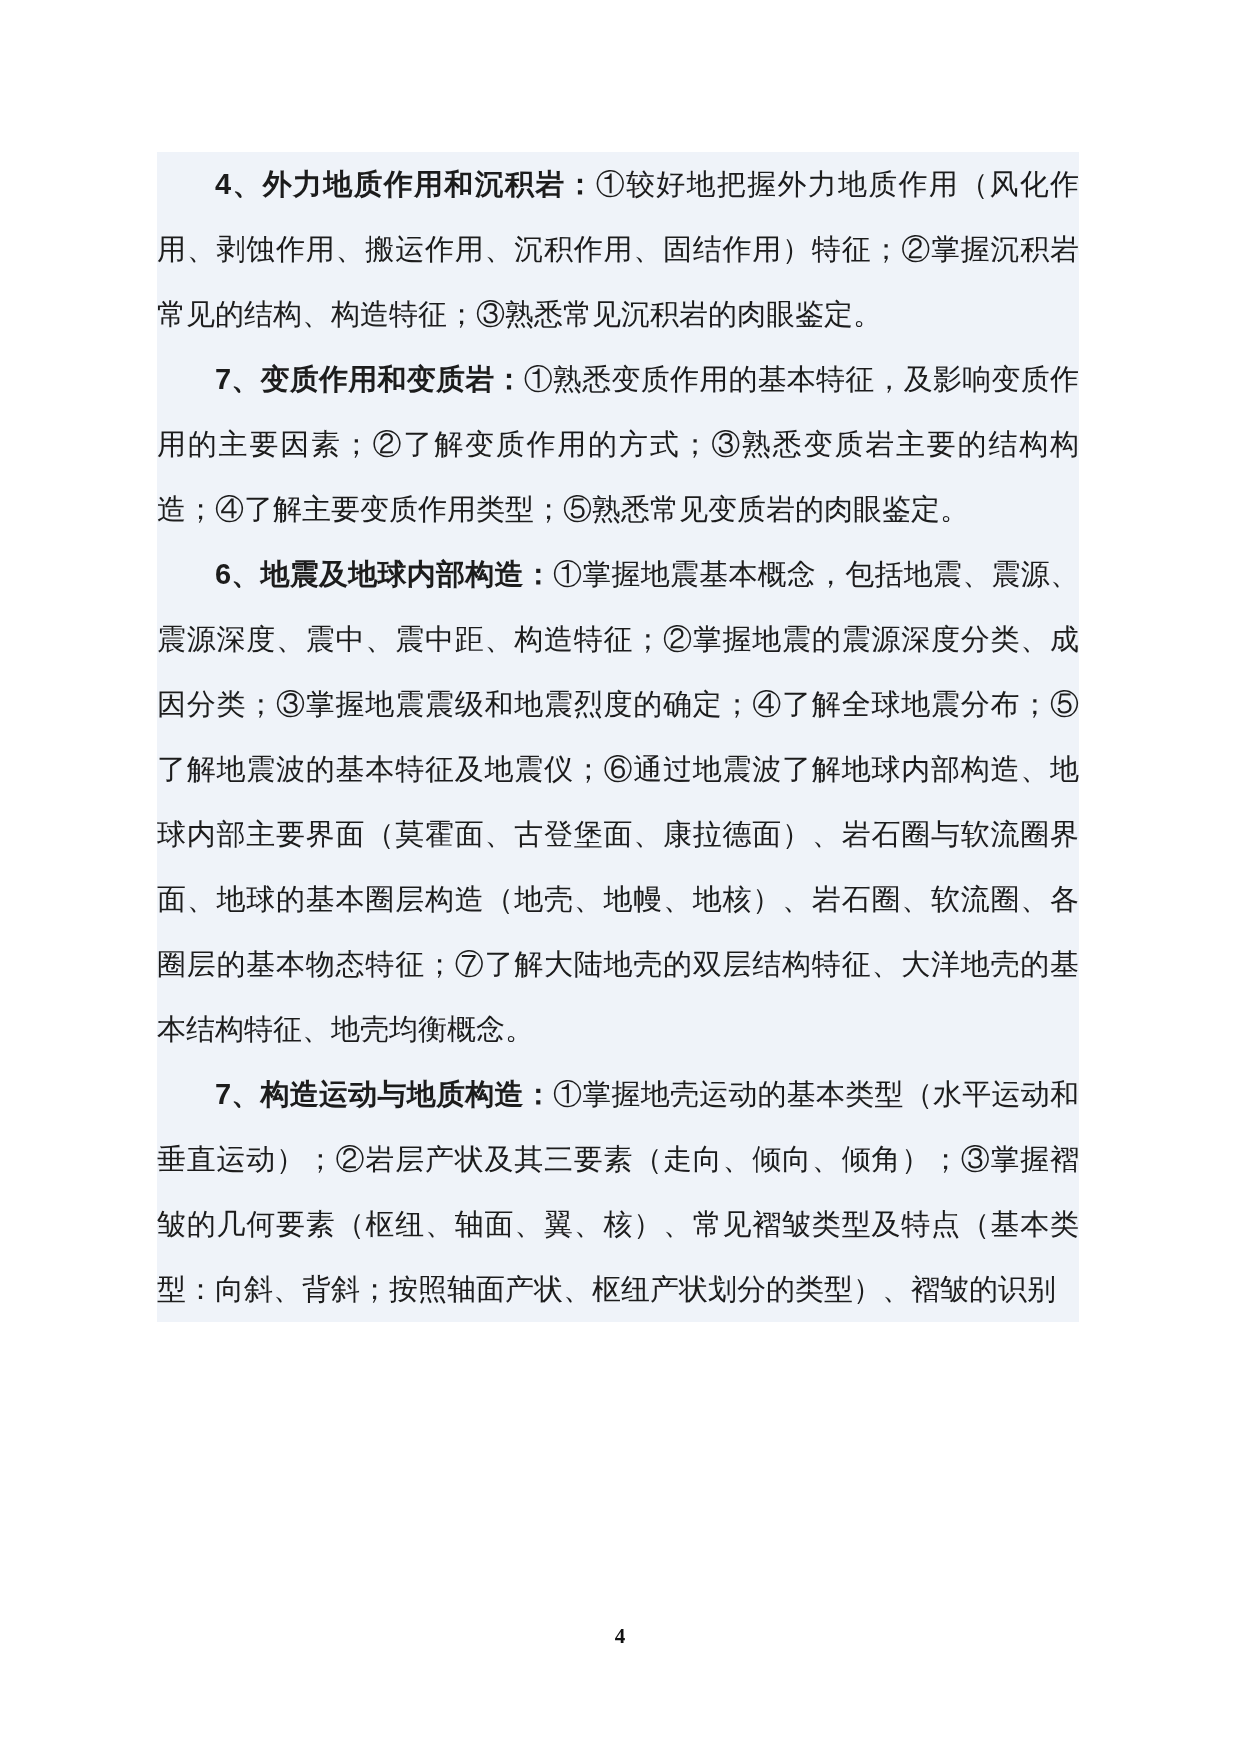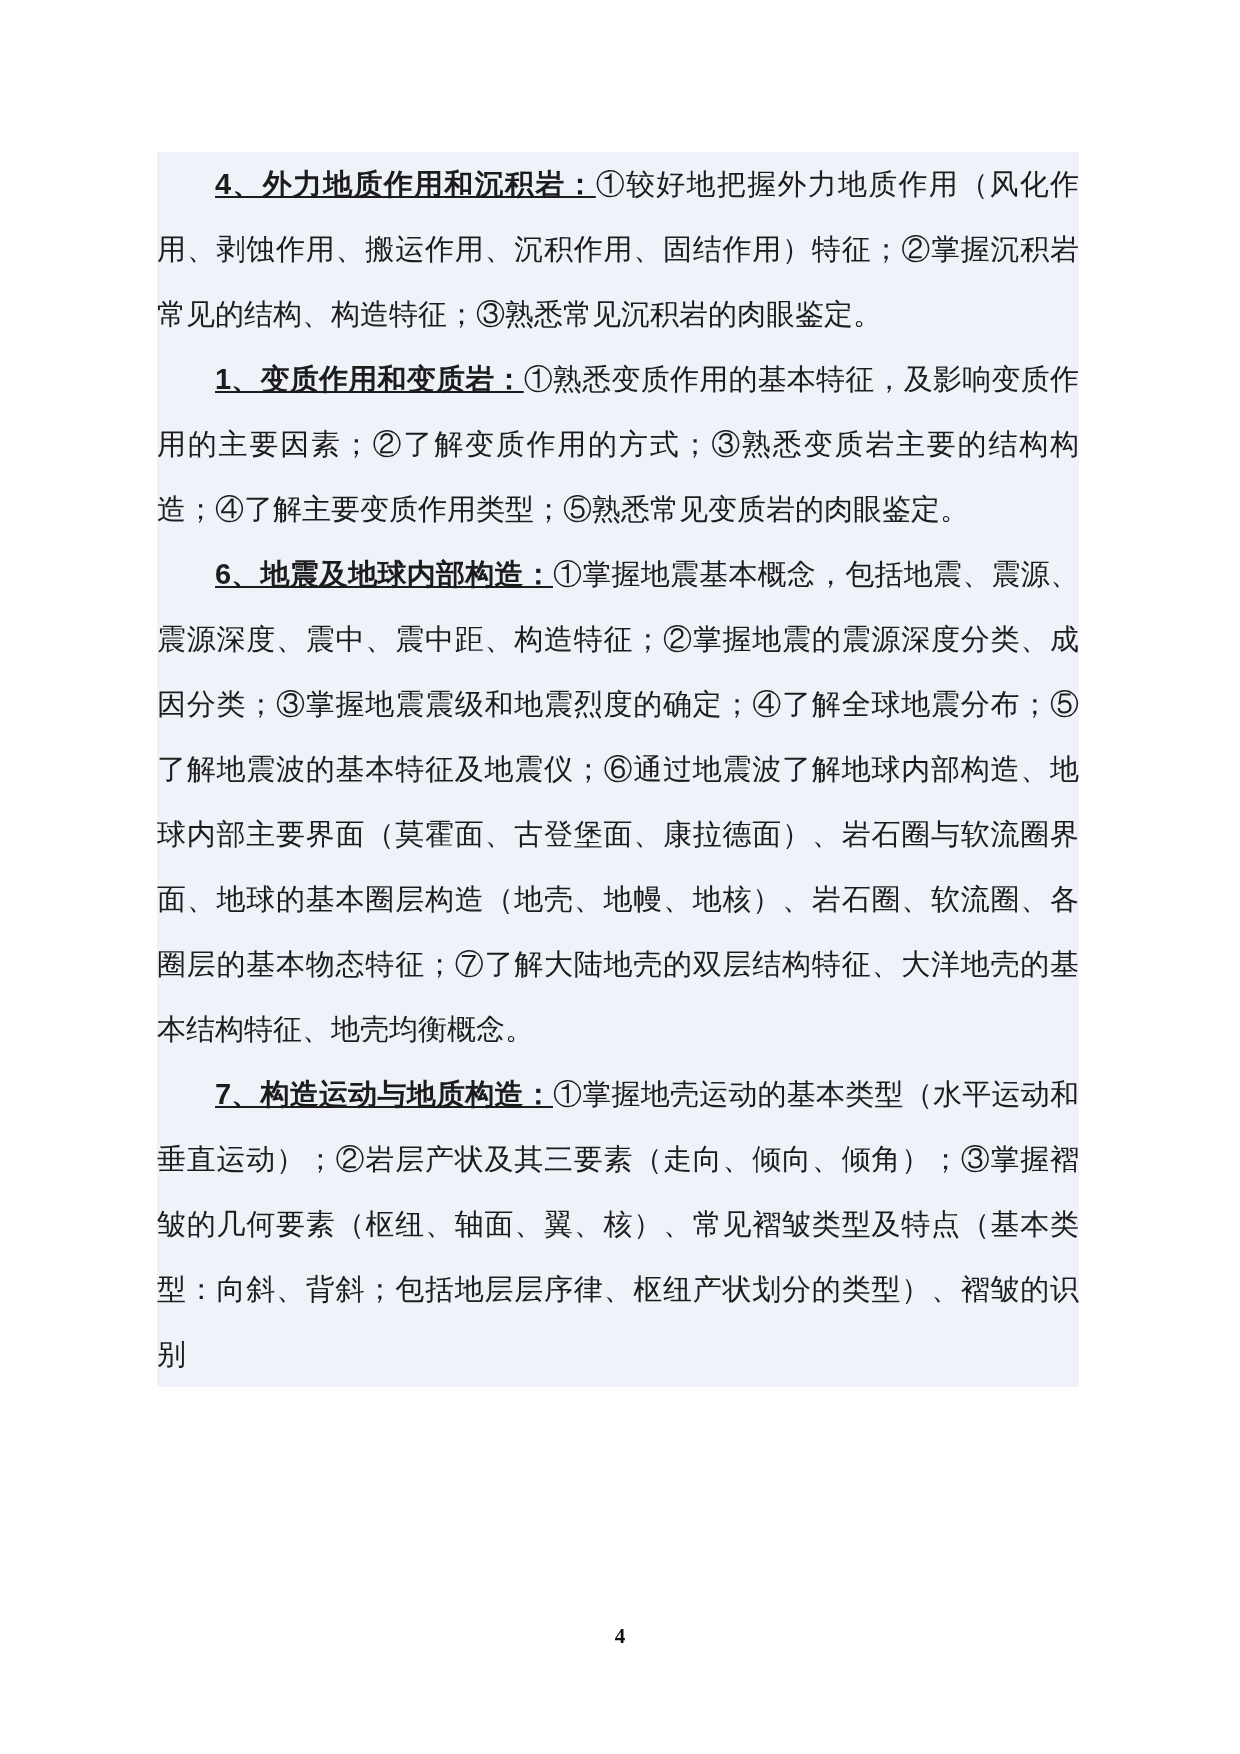--- a/index.html
+++ b/index.html
@@ -28,21 +28,20 @@
     text-align-last: left;
     word-break: break-all;
   }
   .para {
     margin: 0;
     text-indent: 58px;
   }
   .para .head {
     font-weight: bold;
     font-family: "Liberation Sans", sans-serif;
-    text-decoration: underline;
   }
   .page-number {
     position: absolute;
     top: 1624px;
     left: 0;
     width: 100%;
     text-align: center;
     font-size: 21px;
     font-weight: bold;
     color: #111111;
@@ -51,24 +50,24 @@
 </style>
 </head>
 <body>
 
 <div class="page">
 
   <div class="text-block">
 
     <p class="para"><span class="head">4、外力地质作用和沉积岩：</span><span>①较好地把握外力地质作用（风化作用、剥蚀作用、搬运作用、沉积作用、固结作用）特征；②掌握沉积岩常见的结构、构造特征；③熟悉常见沉积岩的肉眼鉴定。</span></p>
 
-    <p class="para"><span class="head">1、变质作用和变质岩：</span><span>①熟悉变质作用的基本特征，及影响变质作用的主要因素；②了解变质作用的方式；③熟悉变质岩主要的结构构造；④了解主要变质作用类型；⑤熟悉常见变质岩的肉眼鉴定。</span></p>
+    <p class="para"><span class="head">7、变质作用和变质岩：</span><span>①熟悉变质作用的基本特征，及影响变质作用的主要因素；②了解变质作用的方式；③熟悉变质岩主要的结构构造；④了解主要变质作用类型；⑤熟悉常见变质岩的肉眼鉴定。</span></p>
 
 
     <p class="para"><span class="head">6、地震及地球内部构造：</span><span>①掌握地震基本概念，包括地震、震源、震源深度、震中、震中距、构造特征；②掌握地震的震源深度分类、成因分类；③掌握地震震级和地震烈度的确定；④了解全球地震分布；⑤了解地震波的基本特征及地震仪；⑥通过地震波了解地球内部构造、地球内部主要界面（莫霍面、古登堡面、康拉德面）、岩石圈与软流圈界面、地球的基本圈层构造（地壳、地幔、地核）、岩石圈、软流圈、各圈层的基本物态特征；⑦了解大陆地壳的双层结构特征、大洋地壳的基本结构特征、地壳均衡概念。</span></p>
 
-    <p class="para"><span class="head">7、构造运动与地质构造：</span><span>①掌握地壳运动的基本类型（水平运动和垂直运动）；②岩层产状及其三要素（走向、倾向、倾角）；③掌握褶皱的几何要素（枢纽、轴面、翼、核）、常见褶皱类型及特点（基本类型：向斜、背斜；包括地层层序律、枢纽产状划分的类型）、褶皱的识别</span></p>
+    <p class="para"><span class="head">7、构造运动与地质构造：</span><span>①掌握地壳运动的基本类型（水平运动和垂直运动）；②岩层产状及其三要素（走向、倾向、倾角）；③掌握褶皱的几何要素（枢纽、轴面、翼、核）、常见褶皱类型及特点（基本类型：向斜、背斜；按照轴面产状、枢纽产状划分的类型）、褶皱的识别</span></p>
 
   </div>
 
   <div class="page-number">4</div>
 
 </div>
 
 </body></html>

